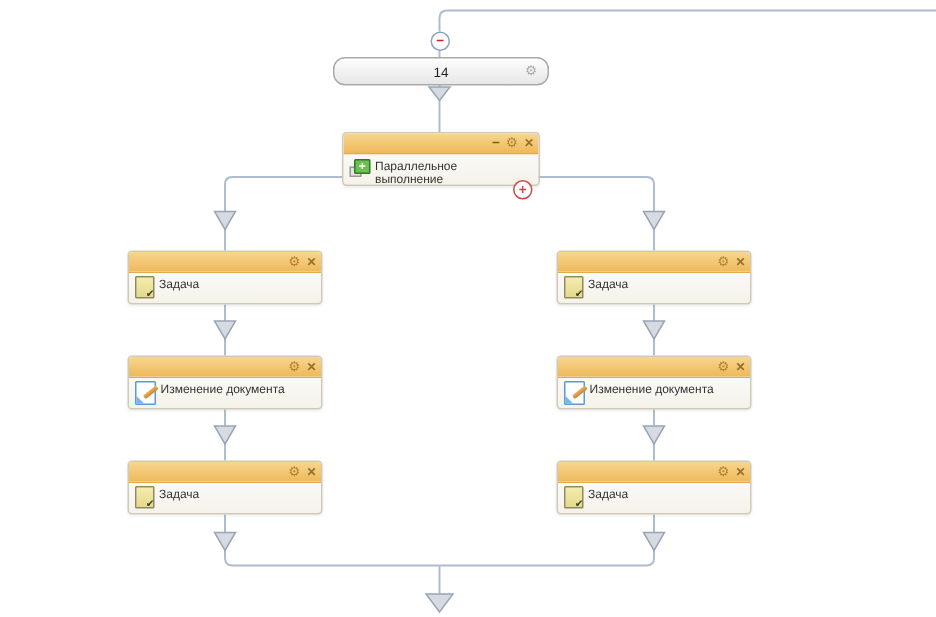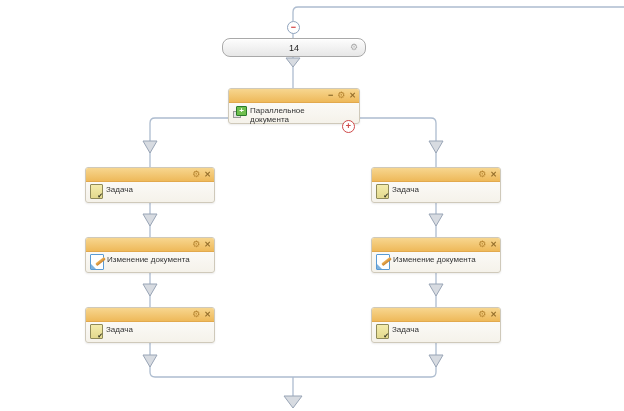--- a/index.html
+++ b/index.html
@@ -122,21 +122,21 @@
   <div class="card pos-par">
     <div class="card-head">
       <span class="hicon mini">−</span>
       <span class="hicon gear">⚙</span>
       <span class="hicon close">✕</span>
     </div>
     <div class="card-body">
       <span class="icon-par">
           <span class="icon-par-box">+</span>
         </span>
-      <span class="ntitle par-title">Параллельное документа</span>
+      <span class="ntitle par-title">Параллельное выполнение</span>
       <span class="badge add-badge">+</span>
     </div>
   </div>
 
   <div class="card pos-l1">
     <div class="card-head">
       <span class="hicon gear">⚙</span>
       <span class="hicon close">✕</span>
     </div>
     <div class="card-body">

